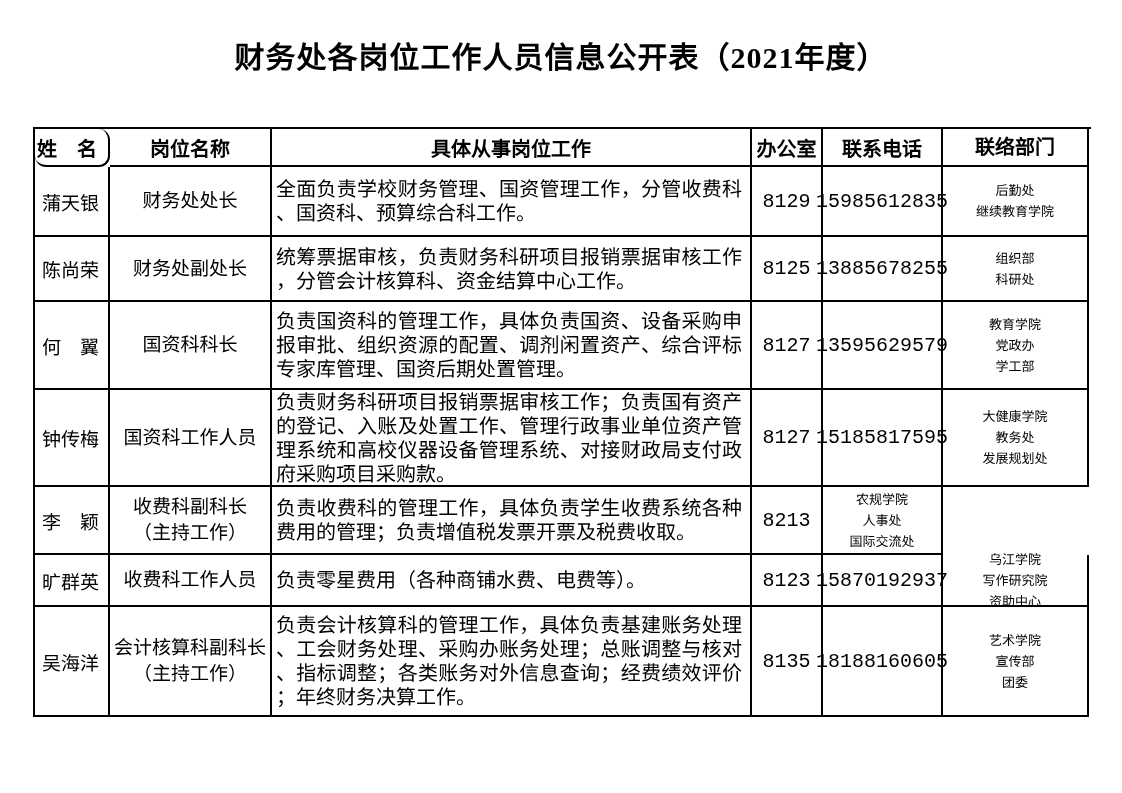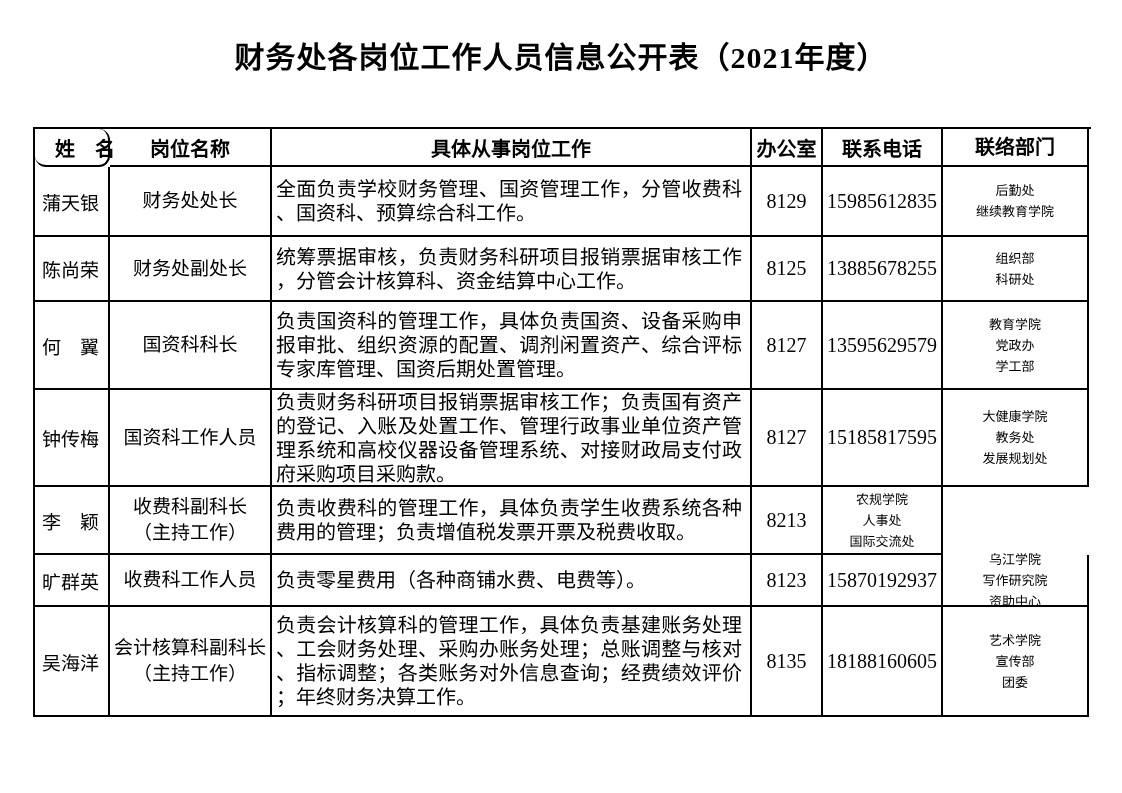--- a/index.html
+++ b/index.html
@@ -54,37 +54,37 @@
   .r5 .cell { height: 68px; }
   .r6 .cell { height: 52px; }
   .r7 .cell { height: 110px; }
 
   .r-head .cell {
     font-weight: bold;
     font-size: 20px;
     white-space: nowrap;
   }
   .c-name { justify-content: flex-start; padding-left: 7px; font-size: 19px; white-space: nowrap; }
-  .r-head .c-name { padding-left: 20px; border-radius: 11px; }
+  .r-head .c-name { padding-left: 2px; border-radius: 11px; }
 
   .c-pos { font-size: 19px; line-height: 26px; padding: 0 2px; }
   .c-pos .lines { width: 100%; text-align: center; }
 
   .c-duty { align-items: center; }
   .c-duty .duty-text {
     width: 100%;
     padding: 0 8px 0 4px;
     font-size: 20px;
     line-height: 24px;
     text-align: justify;
     line-break: anywhere;
   }
   .r-head .c-duty { justify-content: center; }
 
-  .c-office, .c-phone { font-size: 20px; white-space: nowrap; }
+  .c-office, .c-phone { font-size: 20px; white-space: nowrap; font-family: Liberation Mono, monospace; }
 
   .c-liaison { font-size: 13px; line-height: 21px; }
   .c-liaison .lines { width: 100%; text-align: center; }
 </style>
 </head>
 <body>
 
 <div class="page">
 
   <div class="doc-title">财务处各岗位工作人员信息公开表（2021年度）</div>

